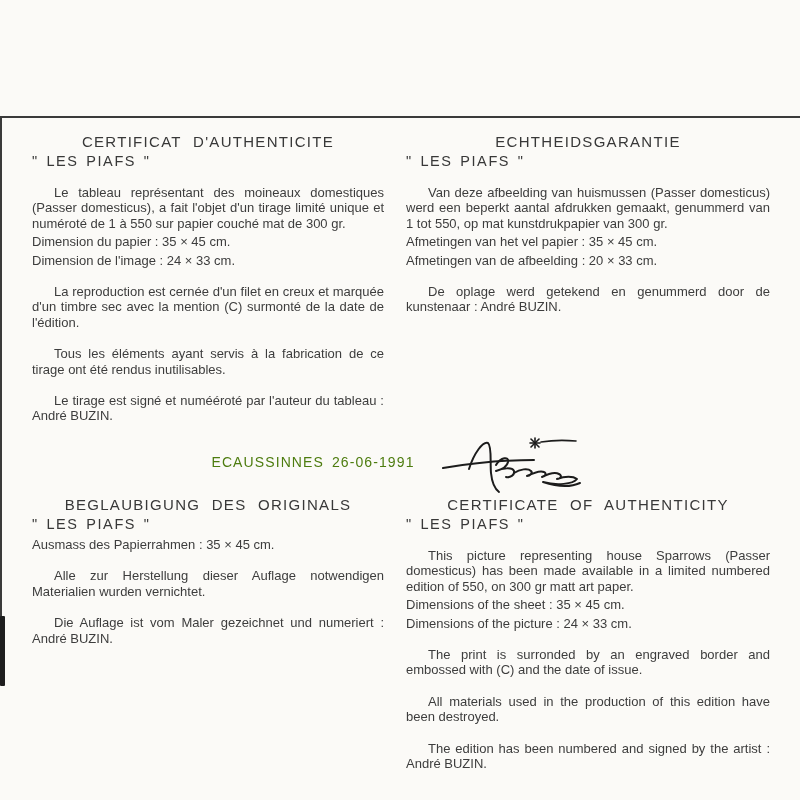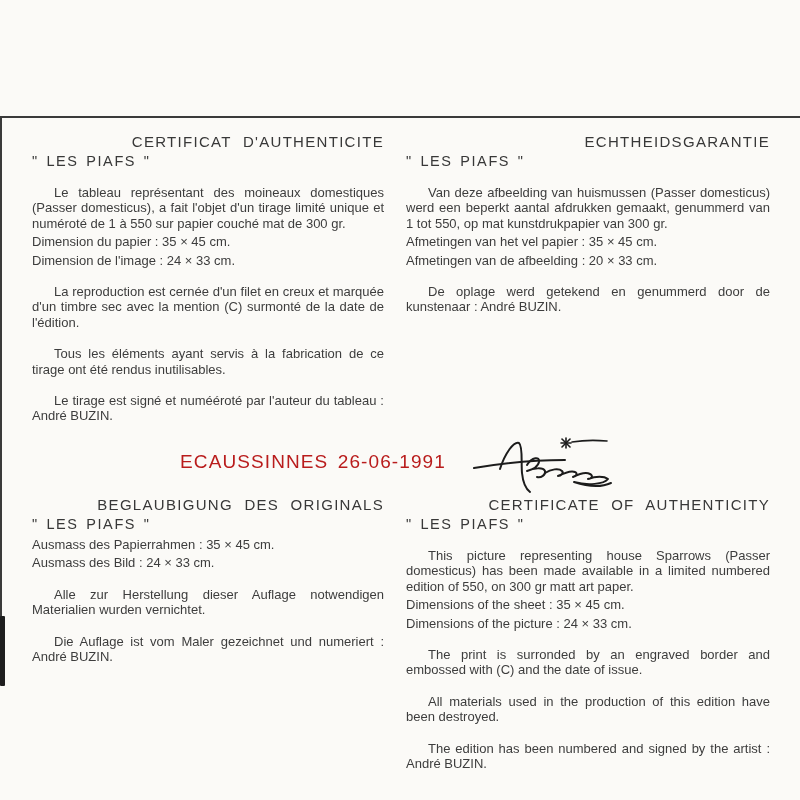--- a/index.html
+++ b/index.html
@@ -15,38 +15,38 @@
   .scan-edge-top  { position: absolute; top: 116px; left: 0; width: 800px; height: 2px; background: #3a3a3a; }
   .scan-edge-left { position: absolute; top: 116px; left: 0; width: 2px; height: 528px; background: #3a3a3a; }
   .scan-edge-left-blob { position: absolute; top: 616px; left: 0; width: 5px; height: 70px; background: #1e1e1e; border-radius: 1px; }
 
   .content { position: absolute; top: 127px; left: 0; width: 800px; }
   .cols { display: flex; justify-content: space-between; padding: 0 30px 0 32px; box-sizing: border-box; width: 800px; }
   .col { width: 352px; }
   .col.rightcol { width: 364px; }
 
   .sec-title {
-    font-size: 15px; font-weight: 400; text-align: right;
+    font-size: 15px; font-weight: 400; text-align: center;
     letter-spacing: 1.3px; word-spacing: 6px;
     margin: 6px 0 3px; color: #383838; white-space: nowrap;
   }
   .quote {
     font-size: 14.5px; font-weight: 400;
     letter-spacing: 1.6px; word-spacing: 2px;
     margin: 3px 0 5px; color: #383838;
   }
   p { font-size: 13px; line-height: 15.4px; text-align: justify; margin: 0; color: #3d3d3d; }
   p.para { text-indent: 22px; margin-top: 16px; }
   p.dim  { margin-top: 3px; text-align: left; }
 
   .date-row {
     display: flex; align-items: center; justify-content: center;
     gap: 24px; margin: 16px 0 6px; height: 44px;
   }
-  .date-text { font-size: 19px; letter-spacing: 1.1px; word-spacing: 3px; color: #b91c1c; white-space: nowrap; }
+  .date-text { font-size: 14px; letter-spacing: 1.1px; word-spacing: 3px; color: #4d7c0f; white-space: nowrap; }
   .signature { width: 150px; height: 62px; margin: -10px 0 -12px; }
   .signature svg { display: block; }
 </style>
 </head>
 <body>
 
 <div class="scan-edge-top"></div>
 <div class="scan-edge-left"></div>
 <div class="scan-edge-left-blob"></div>
 
@@ -92,21 +92,20 @@
         </g>
       </svg>
     </div>
   </div>
 
   <div class="cols">
     <div class="col">
       <div class="sec-title">BEGLAUBIGUNG DES ORIGINALS</div>
       <div class="quote">" LES PIAFS "</div>
       <p class="dim">Ausmass des Papierrahmen : 35 × 45 cm.</p>
-      <p class="dim">Ausmass des Bild : 24 × 33 cm.</p>
       <p class="para">Alle zur Herstellung dieser Auflage notwendigen Materialien wurden vernichtet.</p>
       <p class="para">Die Auflage ist vom Maler gezeichnet und numeriert : André BUZIN.</p>
     </div>
     <div class="col rightcol">
       <div class="sec-title">CERTIFICATE OF AUTHENTICITY</div>
       <div class="quote">" LES PIAFS "</div>
       <p class="para">This picture representing house Sparrows (Passer domesticus) has been made available in a limited numbered edition of 550, on 300 gr matt art paper.</p>
       <p class="dim">Dimensions of the sheet : 35 × 45 cm.</p>
       <p class="dim">Dimensions of the picture : 24 × 33 cm.</p>
       <p class="para">The print is surronded by an engraved border and embossed with (C) and the date of issue.</p>

